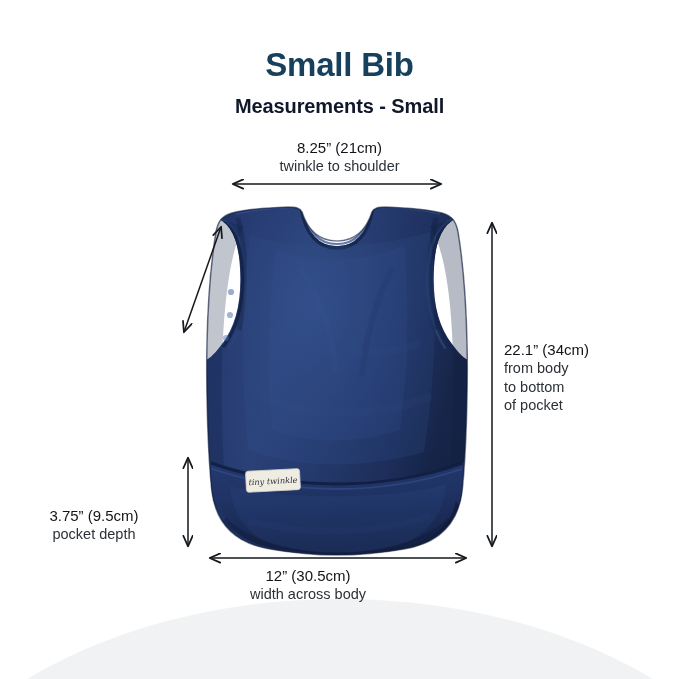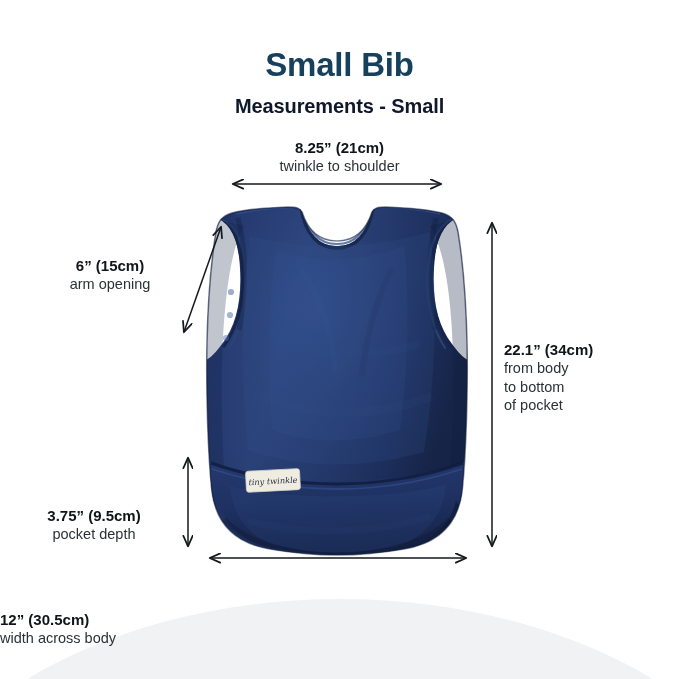--- a/index.html
+++ b/index.html
@@ -62,21 +62,21 @@
 
   
   .label-block {
     position: absolute;
     z-index: 6;
     color: #1b1b1b;
     line-height: 1.28;
   }
   .label-block .val {
     font-size: 15px;
-    font-weight: bold;
+    font-weight: normal;
     color: #111418;
     white-space: nowrap;
   }
   .label-block .desc {
     font-size: 14.5px;
     font-weight: normal;
     color: #2b3136;
     white-space: nowrap;
   }
 
@@ -102,21 +102,21 @@
     left: 8px;
     top: 478px;
     width: 172px;
     text-align: center;
     margin-top: 28px;
   }
   .lbl-width {
     left: 0;
     top: 566px;
     width: 616px;
-    margin-top: 44px;
+    text-align: center;
   }
 
   
   #arrows {
     position: absolute;
     left: 0;
     top: 0;
     width: 679px;
     height: 679px;
     z-index: 4;
@@ -326,24 +326,20 @@
     <line x1="188" y1="458" x2="188" y2="546" stroke="#15181c" stroke-width="1.5" marker-start="url(#arrowStart)" marker-end="url(#arrowEnd)"></line>
 
     <line x1="210" y1="558" x2="466" y2="558" stroke="#15181c" stroke-width="1.5" marker-start="url(#arrowStart)" marker-end="url(#arrowEnd)"></line>
   </svg>
 
   <div class="label-block lbl-shoulder">
     <div class="val">8.25” (21cm)</div>
     <div class="desc">twinkle to shoulder</div>
   </div>
 
-  <div class="label-block lbl-arm">
-    <div class="val">6” (15cm)</div>
-    <div class="desc">arm opening</div>
-  </div>
 
   <div class="label-block lbl-neck">
     <div class="val">22.1” (34cm)</div>
     <div class="desc">from body</div>
     <div class="desc">to bottom</div>
     <div class="desc">of pocket</div>
   </div>
 
   <div class="label-block lbl-pocket">
     <div class="val">3.75” (9.5cm)</div>

